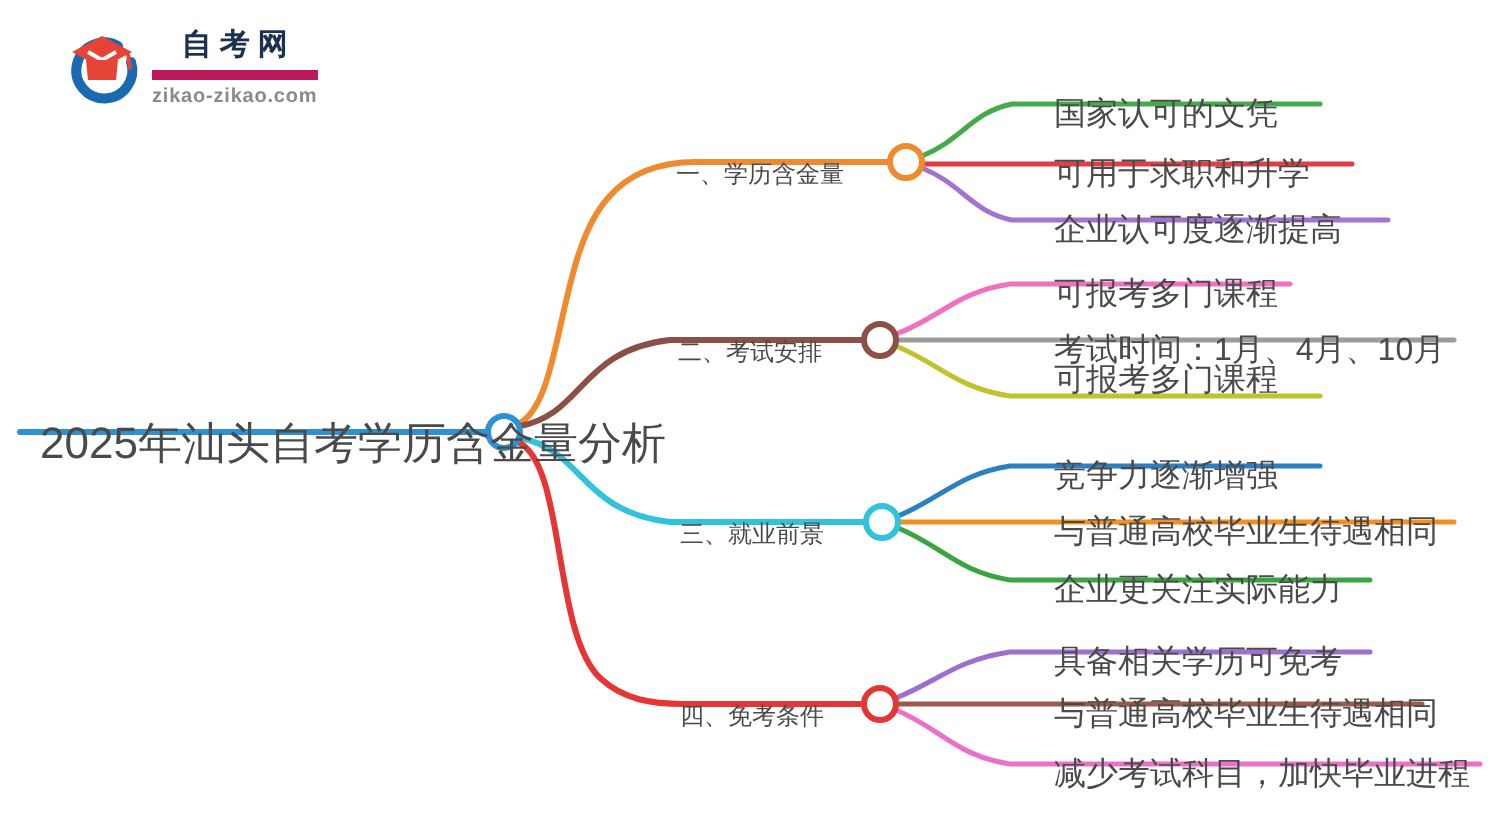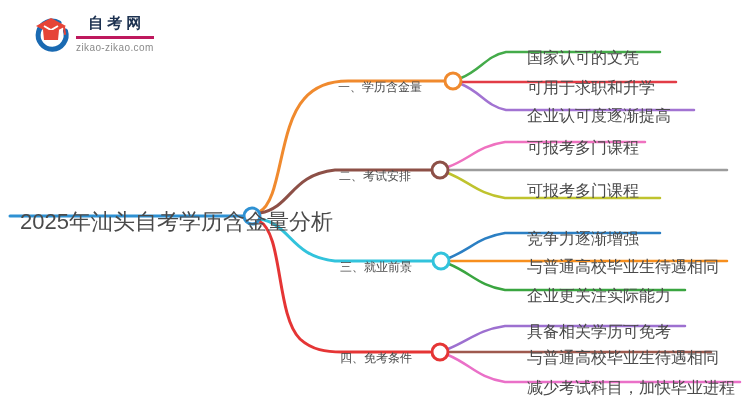--- a/index.html
+++ b/index.html
@@ -34,21 +34,21 @@
   #b3c3{left:527px;top:267px;}
   #b4c1{left:527px;top:303px;}
   #b4c2{left:527px;top:329px;}
   #b4c3{left:527px;top:359px;}
 
   
   .logo{position:absolute;left:32px;top:12px;display:flex;align-items:center;}
   .logo-icon{width:40px;height:42px;margin-right:4px;}
   .logo-text{display:flex;flex-direction:column;align-items:center;}
   .logo-title{font-size:15px;font-weight:700;color:#1c3150;letter-spacing:4px;padding:0 2px 3px 6px;}
-  .logo-domain{font-size:10px;color:#8a8a8a;border-top:3px solid #be185d;padding-top:3px;letter-spacing:.4px;}
+  .logo-domain{font-size:10px;color:#8a8a8a;border-top:5px solid #be185d;padding-top:3px;letter-spacing:.4px;font-weight:bold;}
 </style>
 </head>
 <body>
 
 <div class="stage">
 
   <svg class="links" viewBox="0 0 750 410" xmlns="http://www.w3.org/2000/svg">
 
     <path fill="none" stroke-width="3" stroke-linecap="round" d="M10 216 H244" stroke="#2e91d3"></path>
 
@@ -99,20 +99,21 @@
   <div class="node branch-label" id="b1-label">一、学历含金量</div>
   <div class="node branch-label" id="b2-label">二、考试安排</div>
   <div class="node branch-label" id="b3-label">三、就业前景</div>
   <div class="node branch-label" id="b4-label">四、免考条件</div>
 
   <div class="node child-label" id="b1c1">国家认可的文凭</div>
   <div class="node child-label" id="b1c2">可用于求职和升学</div>
   <div class="node child-label" id="b1c3">企业认可度逐渐提高</div>
 
   <div class="node child-label" id="b2c1">可报考多门课程</div>
+  <div class="node child-label" id="b2c2">考试时间：1月、4月、10月</div>
   <div class="node child-label" id="b2c3">可报考多门课程</div>
 
   <div class="node child-label" id="b3c1">竞争力逐渐增强</div>
   <div class="node child-label" id="b3c2">与普通高校毕业生待遇相同</div>
   <div class="node child-label" id="b3c3">企业更关注实际能力</div>
 
   <div class="node child-label" id="b4c1">具备相关学历可免考</div>
   <div class="node child-label" id="b4c2">与普通高校毕业生待遇相同</div>
   <div class="node child-label" id="b4c3">减少考试科目，加快毕业进程</div>
 

